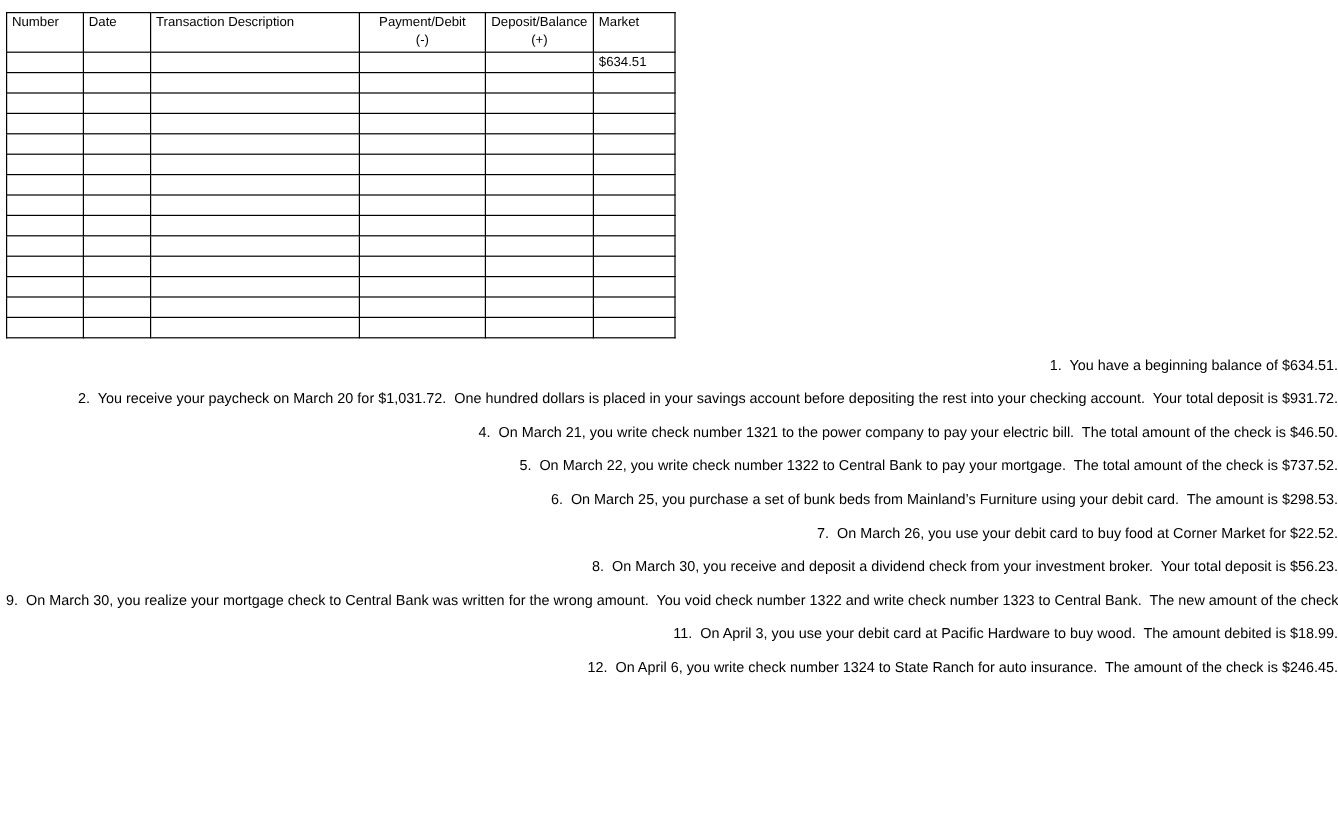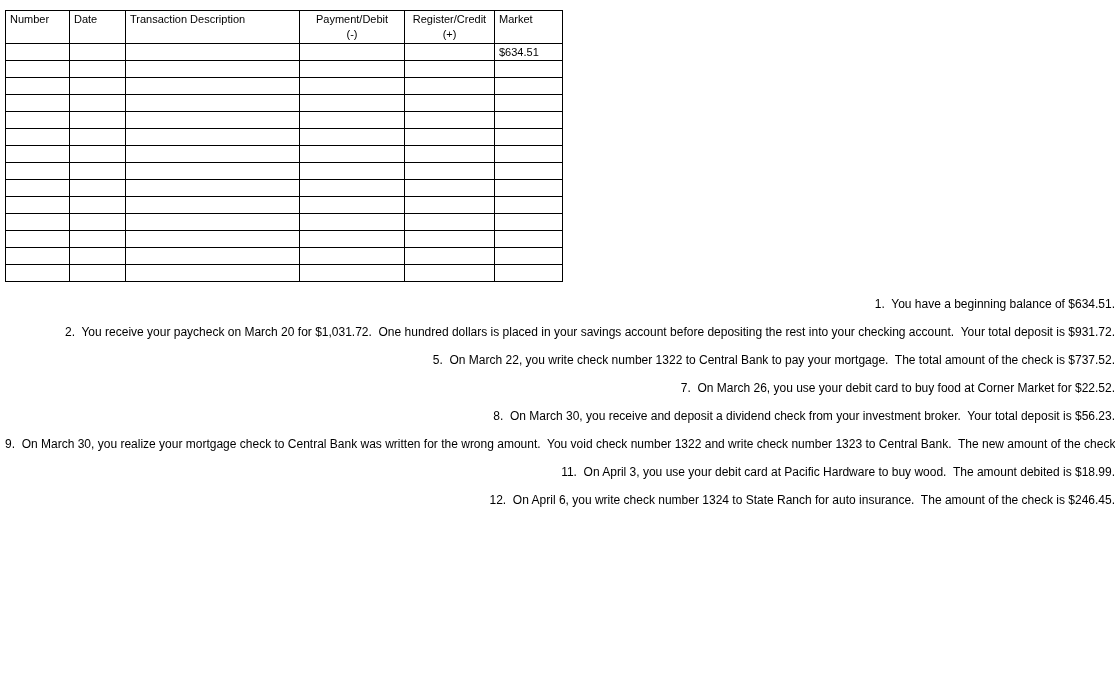--- a/index.html
+++ b/index.html
@@ -80,21 +80,21 @@
           <div>Date</div>
         </th>
         <th>
           <div>Transaction Description</div>
         </th>
         <th class="center">
           <div>Payment/Debit</div>
           <div>(-)</div>
         </th>
         <th class="center">
-          <div>Register/Credit</div>
+          <div>Deposit/Balance</div>
           <div>(+)</div>
         </th>
         <th>
           <div>Market</div>
         </th>
       </tr>
     </thead>
     <tbody id="register-rows">
       <tr>
         <td></td>
@@ -208,21 +208,23 @@
           <td></td>
           <td></td>
         </tr>
       </tbody>
   </table>
 
 
   <div class="directions-list">
     <div class="direction-item">1.  You have a beginning balance of $634.51.</div>
     <div class="direction-item">2.  You receive your paycheck on March 20 for $1,031.72.  One hundred dollars is placed in your savings account before depositing the rest into your checking account.  Your total deposit is $931.72.</div>
+    <div class="direction-item">4.  On March 21, you write check number 1321 to the power company to pay your electric bill.  The total amount of the check is $46.50.</div>
     <div class="direction-item">5.  On March 22, you write check number 1322 to Central Bank to pay your mortgage.  The total amount of the check is $737.52.</div>
+    <div class="direction-item">6.  On March 25, you purchase a set of bunk beds from Mainland’s Furniture using your debit card.  The amount is $298.53.</div>
     <div class="direction-item">7.  On March 26, you use your debit card to buy food at Corner Market for $22.52.</div>
     <div class="direction-item">8.  On March 30, you receive and deposit a dividend check from your investment broker.  Your total deposit is $56.23.</div>
     <div class="direction-item">9.  On March 30, you realize your mortgage check to Central Bank was written for the wrong amount.  You void check number 1322 and write check number 1323 to Central Bank.  The new amount of the check is $</div>
     <div class="direction-item">11.  On April 3, you use your debit card at Pacific Hardware to buy wood.  The amount debited is $18.99.</div>
     <div class="direction-item">12.  On April 6, you write check number 1324 to State Ranch for auto insurance.  The amount of the check is $246.45.</div>
   </div>
 
 </div>
 
 </body></html>

